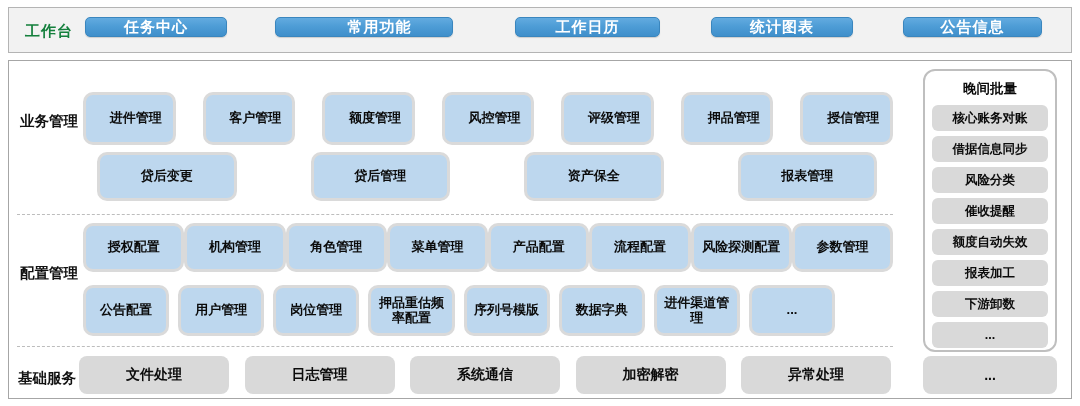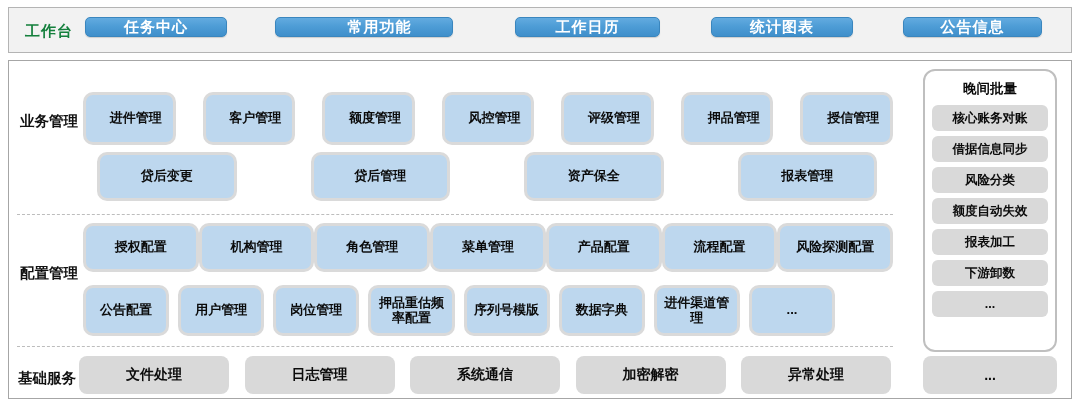--- a/index.html
+++ b/index.html
@@ -100,20 +100,21 @@
     <div class="dash" id="dash1"></div>
 
     <div class="hrow" id="config-row1">
       <div class="bb">授权配置</div>
       <div class="bb">机构管理</div>
       <div class="bb">角色管理</div>
       <div class="bb">菜单管理</div>
       <div class="bb">产品配置</div>
       <div class="bb">流程配置</div>
       <div class="bb">风险探测配置</div>
+      <div class="bb">参数管理</div>
     </div>
 
     <div class="hrow" id="config-row2">
       <div class="bb">公告配置</div>
       <div class="bb">用户管理</div>
       <div class="bb">岗位管理</div>
       <div class="bb">押品重估频率配置</div>
       <div class="bb">序列号模版</div>
       <div class="bb">数据字典</div>
       <div class="bb">进件渠道管理</div>
@@ -129,20 +130,21 @@
       <div class="gb">加密解密</div>
       <div class="gb">异常处理</div>
     </div>
     <div class="gb" id="base-more">...</div>
 
     <div class="batch">
       <div class="batch-title">晚间批量</div>
       <div class="batch-item">核心账务对账</div>
       <div class="batch-item">借据信息同步</div>
       <div class="batch-item">风险分类</div>
+      <div class="batch-item">催收提醒</div>
       <div class="batch-item">额度自动失效</div>
       <div class="batch-item">报表加工</div>
       <div class="batch-item">下游卸数</div>
       <div class="batch-item">...</div>
     </div>
 
   </div>
 </div>
 
 </body></html>

